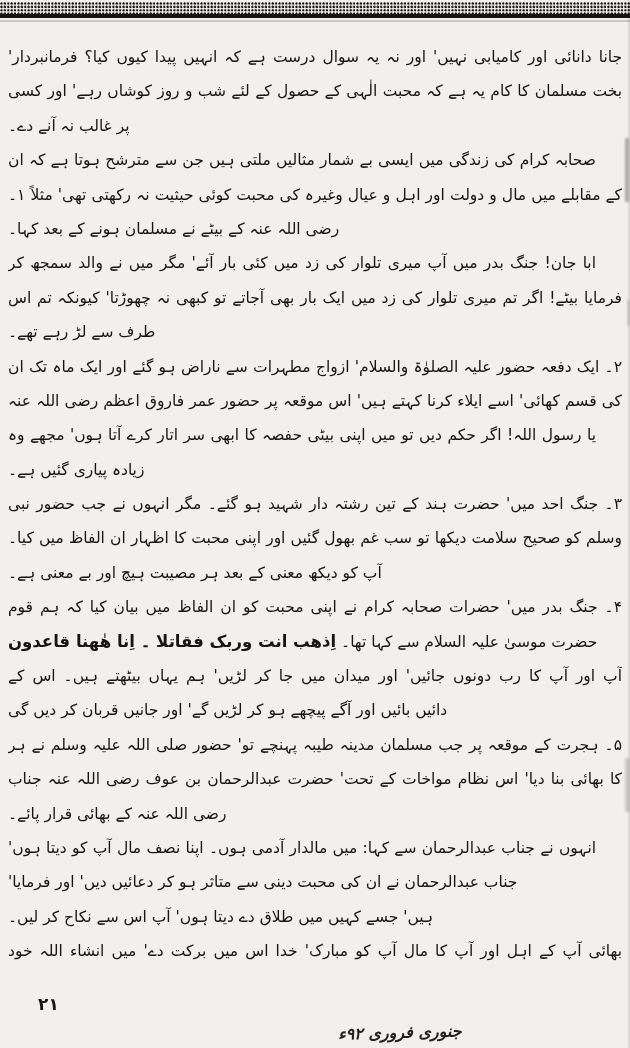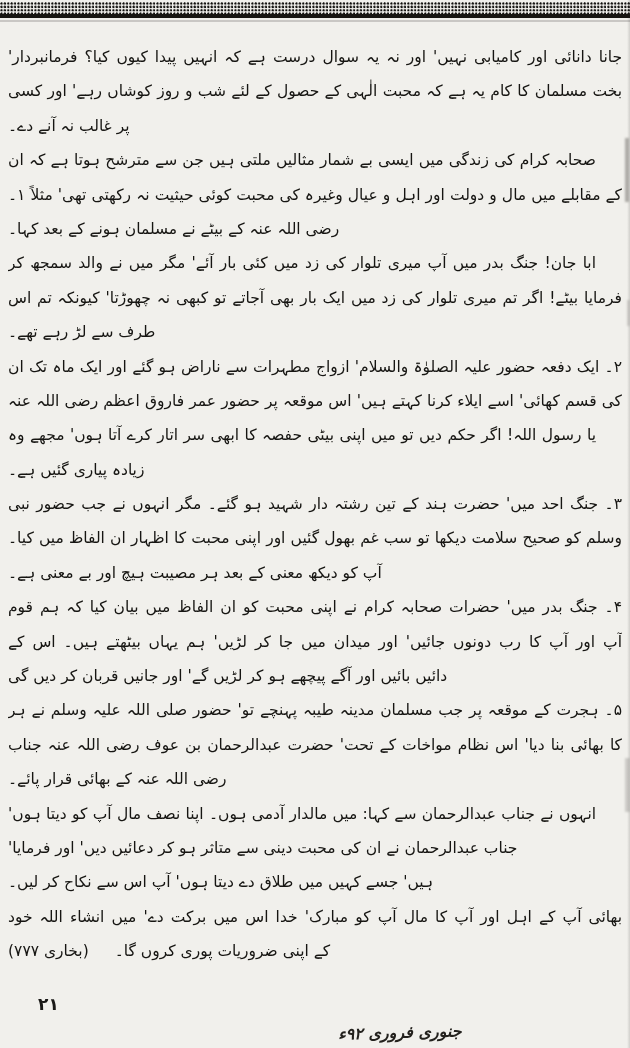--- a/index.html
+++ b/index.html
@@ -77,30 +77,30 @@
       <div class="line full"><span class="seg">فرمایا بیٹے! اگر تم میری تلوار کی زد میں ایک بار بھی آجاتے تو کبھی نہ چھوڑتا' کیونکہ تم اس وقت خدا کے دشمنوں کی</span></div>
       <div class="line"><span class="seg">طرف سے لڑ رہے تھے۔</span></div>
       <div class="line full"><span class="seg">۲۔ ایک دفعہ حضور علیہ الصلوٰۃ والسلام' ازواج مطہرات سے ناراض ہو گئے اور ایک ماہ تک ان کے پاس نہ جانے</span></div>
       <div class="line full"><span class="seg">کی قسم کھائی' اسے ایلاء کرنا کہتے ہیں' اس موقعہ پر حضور عمر فاروق اعظم رضی اللہ عنہ نے عرض کی۔</span></div>
       <div class="line full indent"><span class="seg">یا رسول اللہ! اگر حکم دیں تو میں اپنی بیٹی حفصہ کا ابھی سر اتار کرے آتا ہوں' مجھے وہ خدا اور رسول سے</span></div>
       <div class="line"><span class="seg">زیادہ پیاری گئیں ہے۔</span></div>
       <div class="line full"><span class="seg">۳۔ جنگ احد میں' حضرت ہند کے تین رشتہ دار شہید ہو گئے۔ مگر انہوں نے جب حضور نبی کریم صلی اللہ علیہ</span></div>
       <div class="line full"><span class="seg">وسلم کو صحیح سلامت دیکھا تو سب غم بھول گئیں اور اپنی محبت کا اظہار ان الفاظ میں کیا۔ کل مصیبۃ بعدک جلل'</span></div>
       <div class="line"><span class="seg">آپ کو دیکھ معنی کے بعد ہر مصیبت ہیچ اور بے معنی ہے۔</span></div>
       <div class="line full"><span class="seg">۴۔ جنگ بدر میں' حضرات صحابہ کرام نے اپنی محبت کو ان الفاظ میں بیان کیا کہ ہم قوم موسیٰ نہیں ہیں جنہوں نے</span></div>
+      <div class="line"><span class="seg">حضرت موسیٰ علیہ السلام سے کہا تھا۔ </span><span class="seg bold">اِذھب انت وربک فقاتلا ۔ اِنا ھٰھنا قاعدون</span></div>
       <div class="line full"><span class="seg">آپ اور آپ کا رب دونوں جائیں' اور میدان میں جا کر لڑیں' ہم یہاں بیٹھتے ہیں۔ اس کے برعکس ہم آپ کے</span></div>
       <div class="line"><span class="seg">دائیں بائیں اور آگے پیچھے ہو کر لڑیں گے' اور جانیں قربان کر دیں گی</span></div>
       <div class="line full"><span class="seg">۵۔ ہجرت کے موقعہ پر جب مسلمان مدینہ طیبہ پہنچے تو' حضور صلی اللہ علیہ وسلم نے ہر مہاجر کو ایک ایک انصاری</span></div>
       <div class="line full"><span class="seg">کا بھائی بنا دیا' اس نظام مواخات کے تحت' حضرت عبدالرحمان بن عوف رضی اللہ عنہ جناب سعد بن ربیع انصاری</span></div>
       <div class="line"><span class="seg">رضی اللہ عنہ کے بھائی قرار پائے۔</span></div>
       <div class="line full indent"><span class="seg">انہوں نے جناب عبدالرحمان سے کہا: میں مالدار آدمی ہوں۔ اپنا نصف مال آپ کو دیتا ہوں' میری دو بیویاں</span></div>
       <div class="line indent"><span class="seg">جناب عبدالرحمان نے ان کی محبت دینی سے متاثر ہو کر دعائیں دیں' اور فرمایا'</span></div>
       <div class="line"><span class="seg">ہیں' جسے کہیں میں طلاق دے دیتا ہوں' آپ اس سے نکاح کر لیں۔</span></div>
       <div class="line full"><span class="seg">بھائی آپ کے اہل اور آپ کا مال آپ کو مبارک' خدا اس میں برکت دے' میں انشاء اللہ خود محنت مزدوری کر</span></div>
-      <div class="line"><span class="seg">کے اپنی ضروریات پوری کروں گا۔</span><span class="gap"></span><span class="seg">(بخاری ۷۷۷)</span></div>
     </div>
 
   <div class="page-number">۲۱</div>
   <div class="issue-label">جنوری فروری ۹۲ء</div>
 
   <div class="edge-mark m1"></div>
   <div class="edge-mark m2"></div>
   <div class="edge-mark m3"></div>
   <div class="edge-shade"></div>
 </div>

